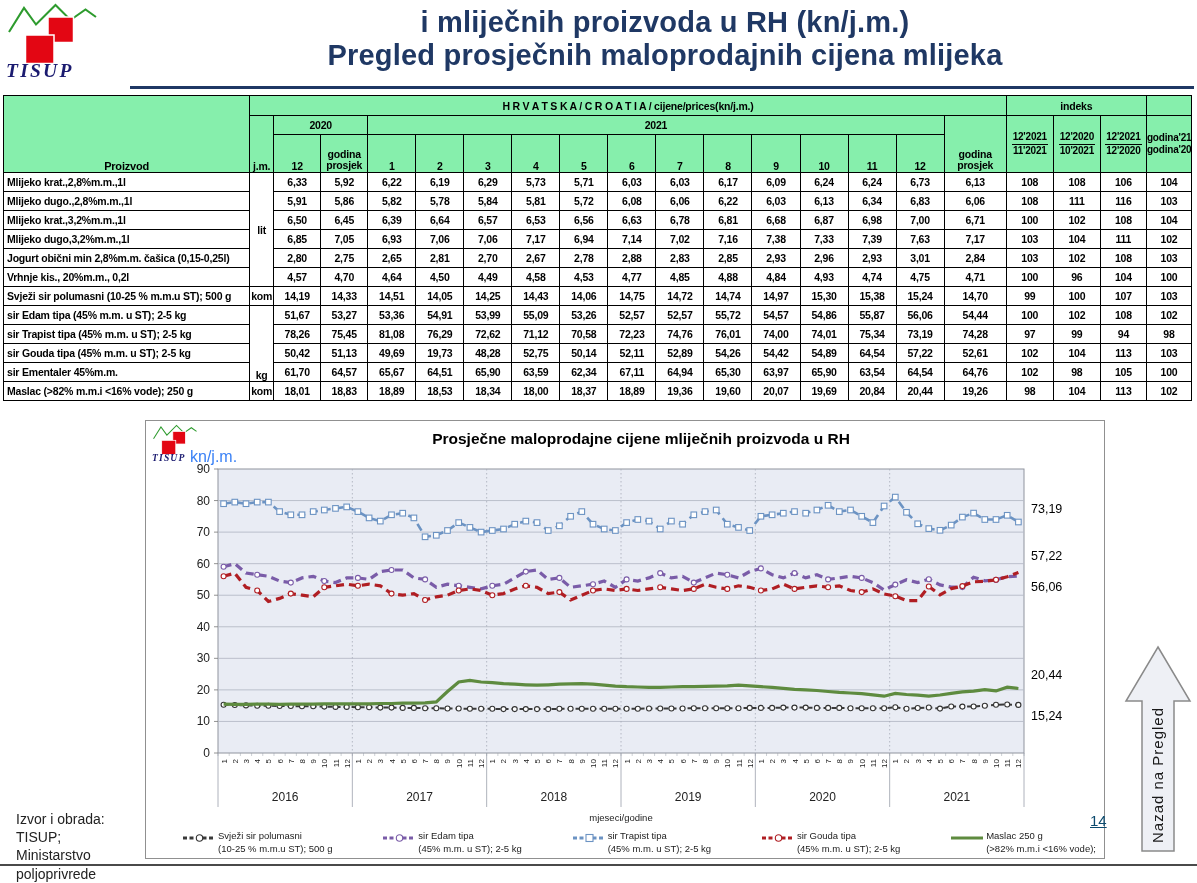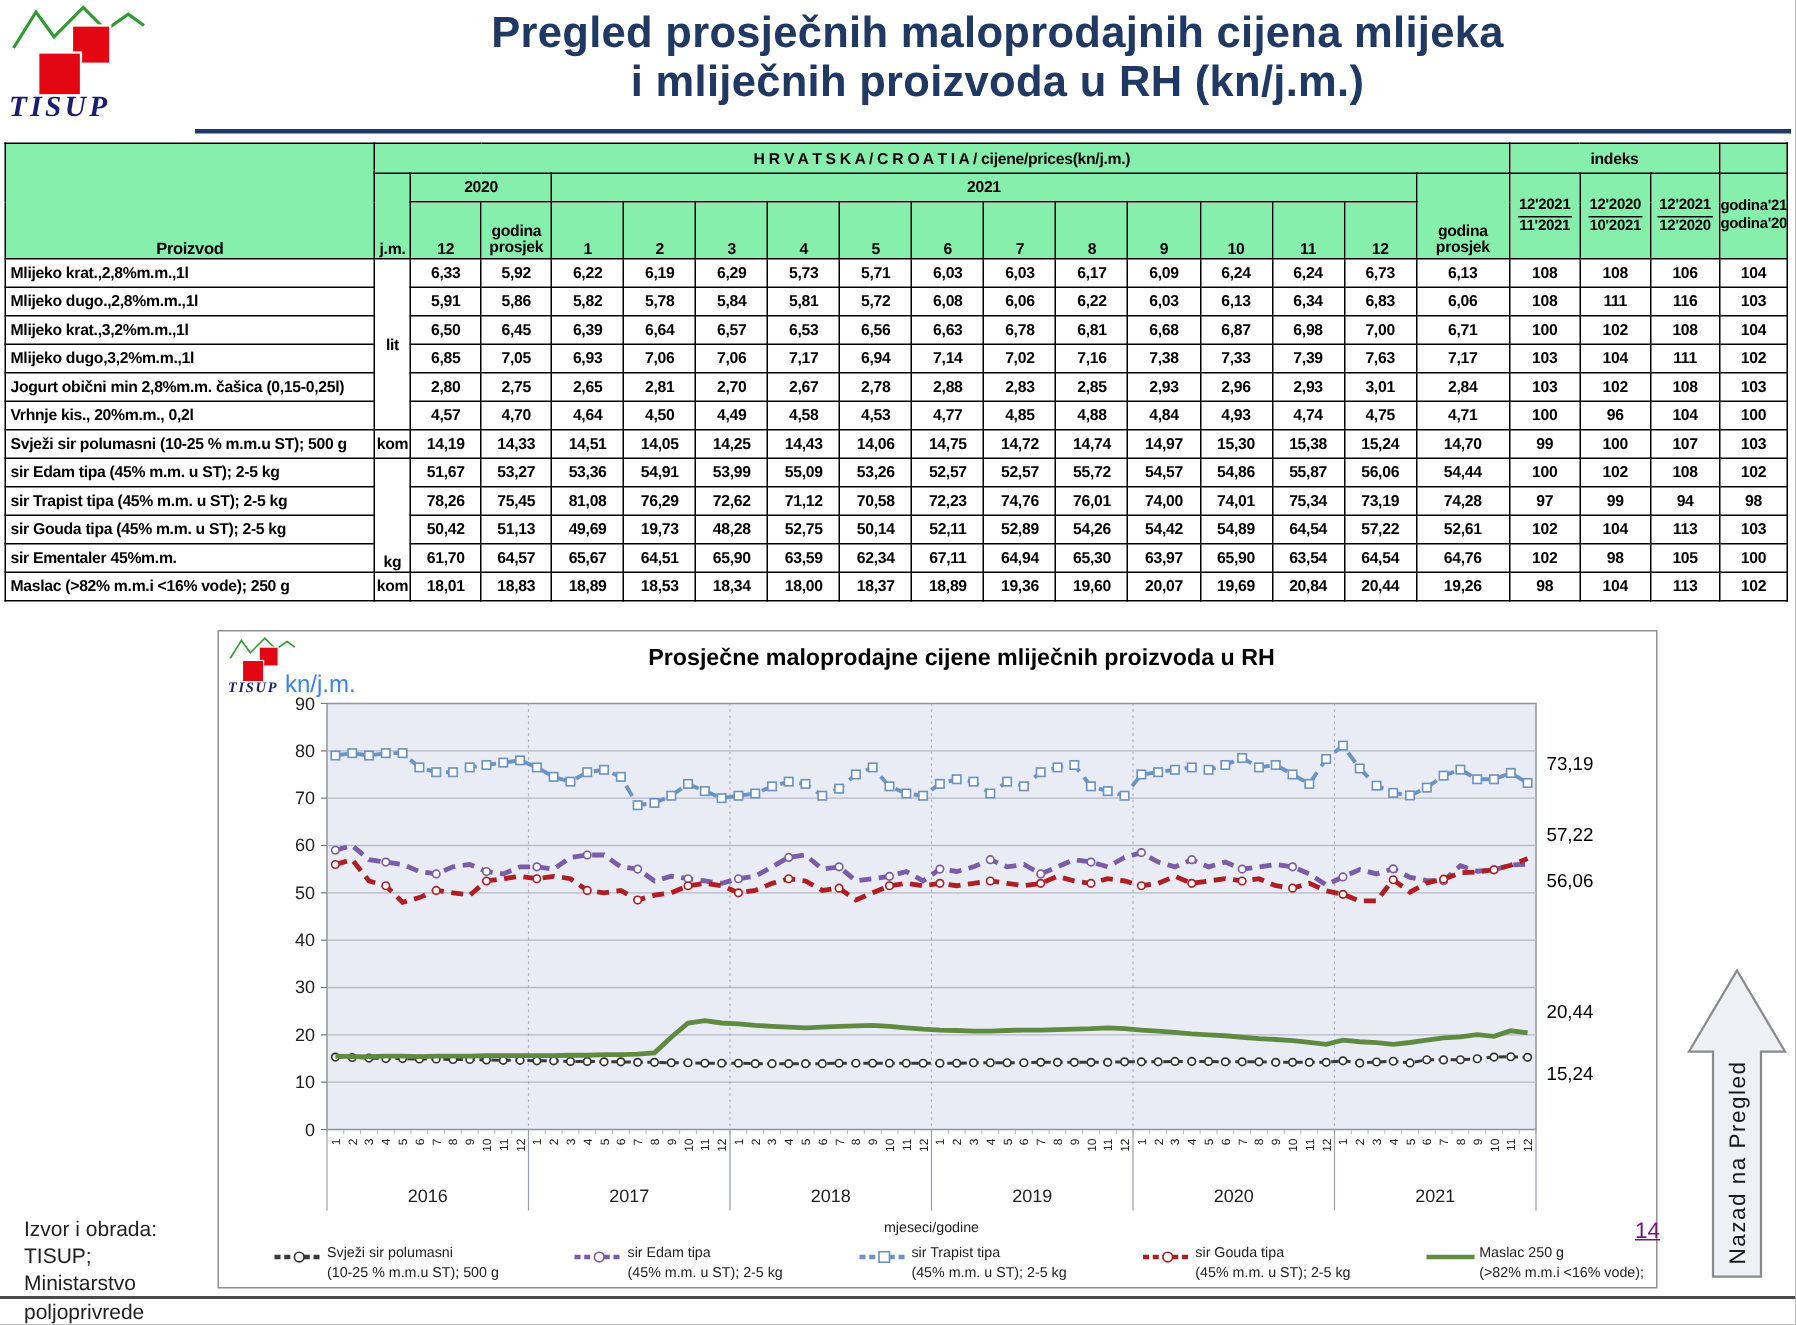--- a/index.html
+++ b/index.html
@@ -35,21 +35,21 @@
       font-size:15.5px;font-weight:bold;color:#000;}
   #kn-label{position:absolute;left:44px;top:27px;font-size:16px;color:#3b82f6;}
   #chart-svg{position:absolute;left:6px;top:34px;}
   #legend{position:absolute;left:36px;right:8px;bottom:3px;display:flex;
       justify-content:space-between;align-items:flex-start;}
   .leg-item{display:flex;align-items:flex-start;gap:2px;}
   .leg-item svg{margin-top:2px;flex:none;}
   .leg-text{font-size:9.5px;line-height:1.3;color:#222;}
   
   #source-block{position:absolute;left:16px;top:810px;font-size:14px;color:#222;line-height:1.3;}
-  #page-number{position:absolute;left:1090px;top:812px;font-size:15px;color:#701a75;text-decoration:underline;}
+  #page-number{position:absolute;left:1090px;top:812px;font-size:15px;color:#0c4a6e;text-decoration:underline;}
   #bottom-rule{position:absolute;left:0;top:864px;width:1197px;height:2px;background:#4a4a4a;}
   #back-arrow{position:absolute;left:1122px;top:643px;cursor:pointer;}
 </style>
 </head>
 <body>
 
 <div id="page">
 
   <svg id="main-logo" width="105" height="87" viewBox="0 0 70 58">
     <defs>
@@ -57,22 +57,22 @@
         <polyline points="2,20 12,4 20,15 33,2 43,12 53,5 60,10" fill="none" stroke="#2e9b2e" stroke-width="1.4"></polyline>
         <rect x="28" y="10" width="17" height="17" fill="#e30613" stroke="#fff" stroke-width="1"></rect>
         <rect x="13" y="22" width="19" height="19" fill="#e30613" stroke="#fff" stroke-width="1"></rect>
         <text x="0" y="50" font-size="13" font-style="italic" font-weight="bold" fill="#1b1b70" letter-spacing="1.5" font-family="Liberation Serif, serif">TISUP</text>
       </g>
     </defs>
     <use href="#logo-art"></use>
   </svg>
 
   <div id="page-title">
+    <div>i mliječnih proizvoda u RH (kn/j.m.)</div>
     <div>Pregled prosječnih maloprodajnih cijena mlijeka</div>
-    <div>i mliječnih proizvoda u RH (kn/j.m.)</div>
   </div>
   <div id="title-rule"></div>
 
   <table id="price-table">
     <colgroup id="cols">
         <col style="width: 246px;">
         <col style="width: 24px;">
         <col style="width: 47px;">
         <col style="width: 47px;">
         <col style="width: 48px;">

